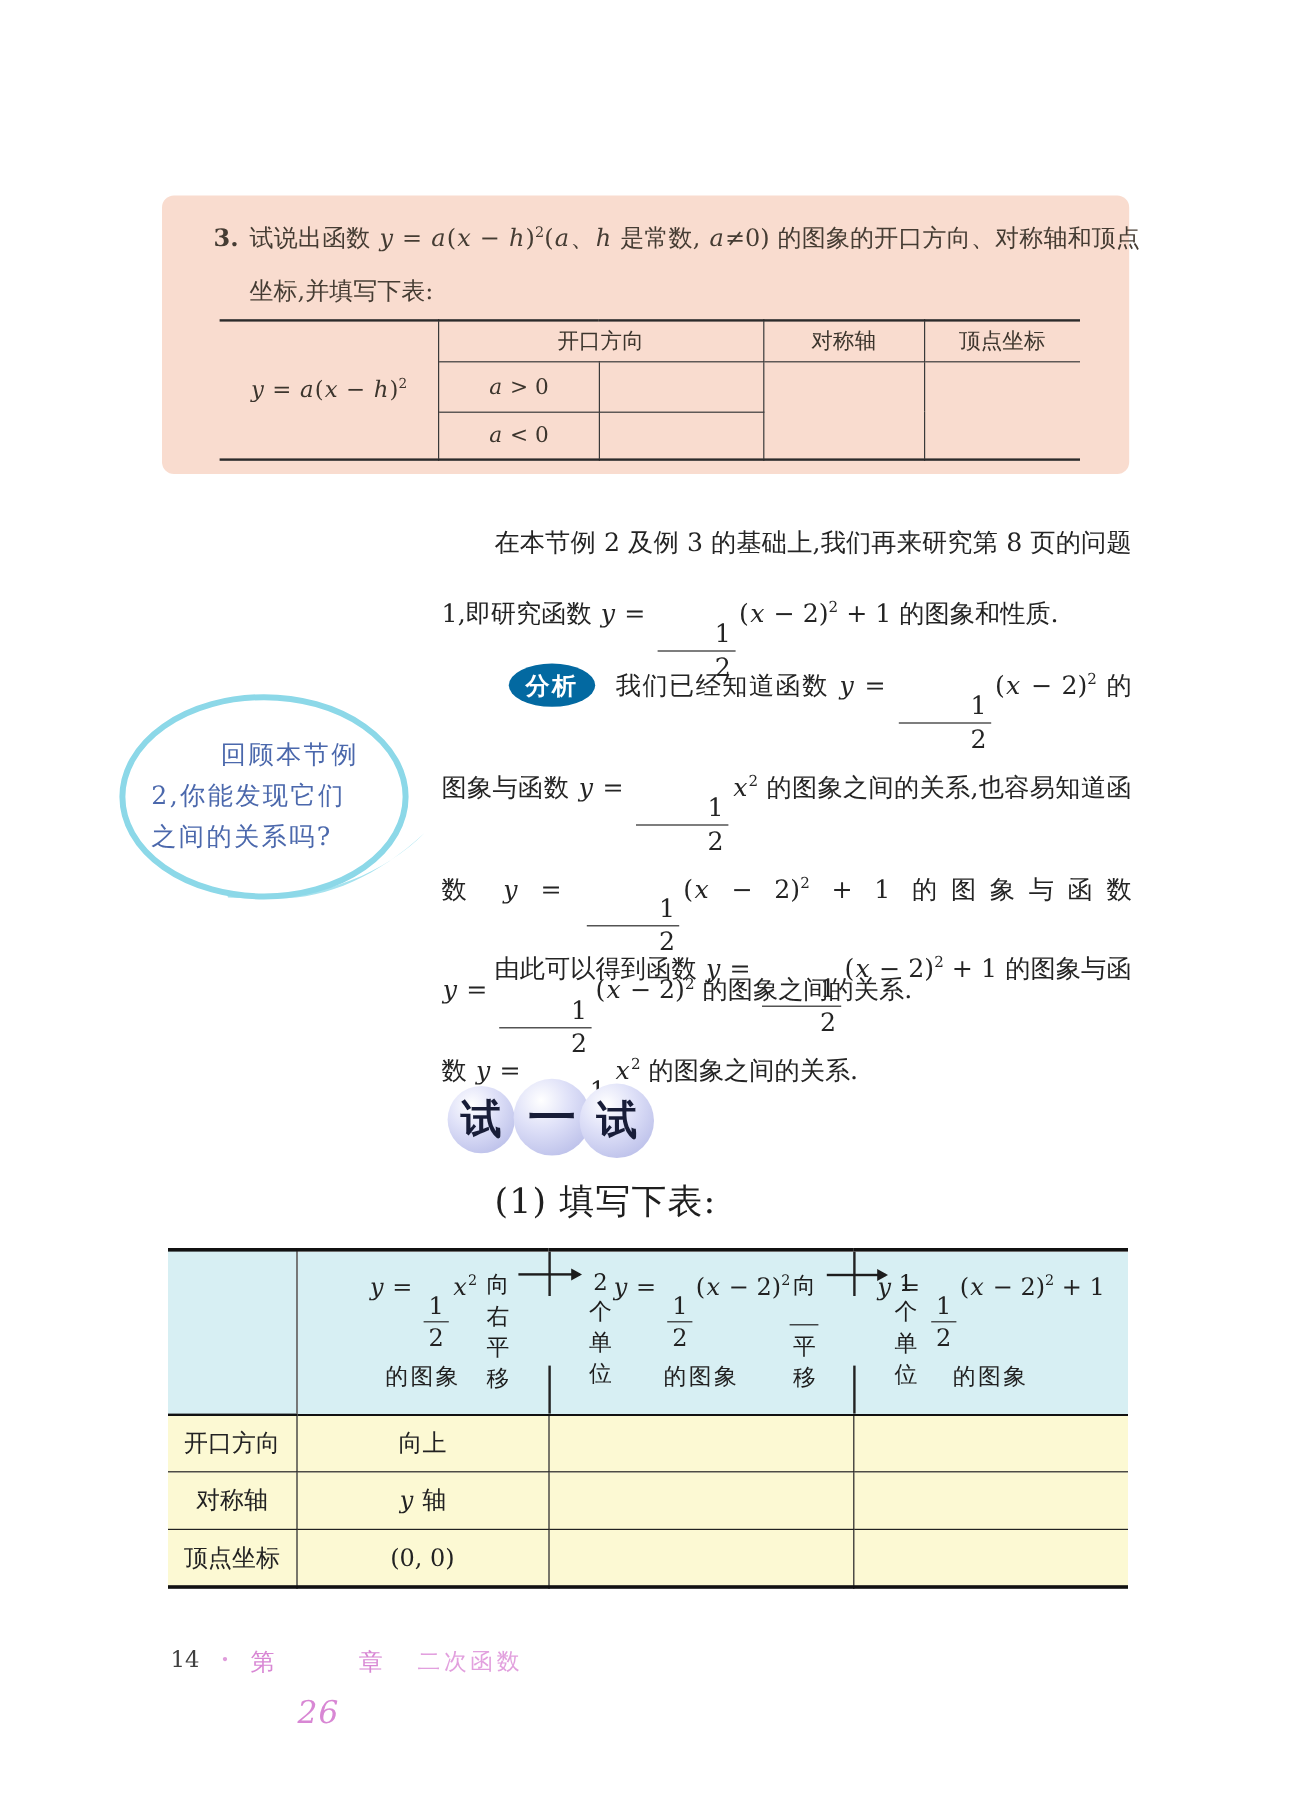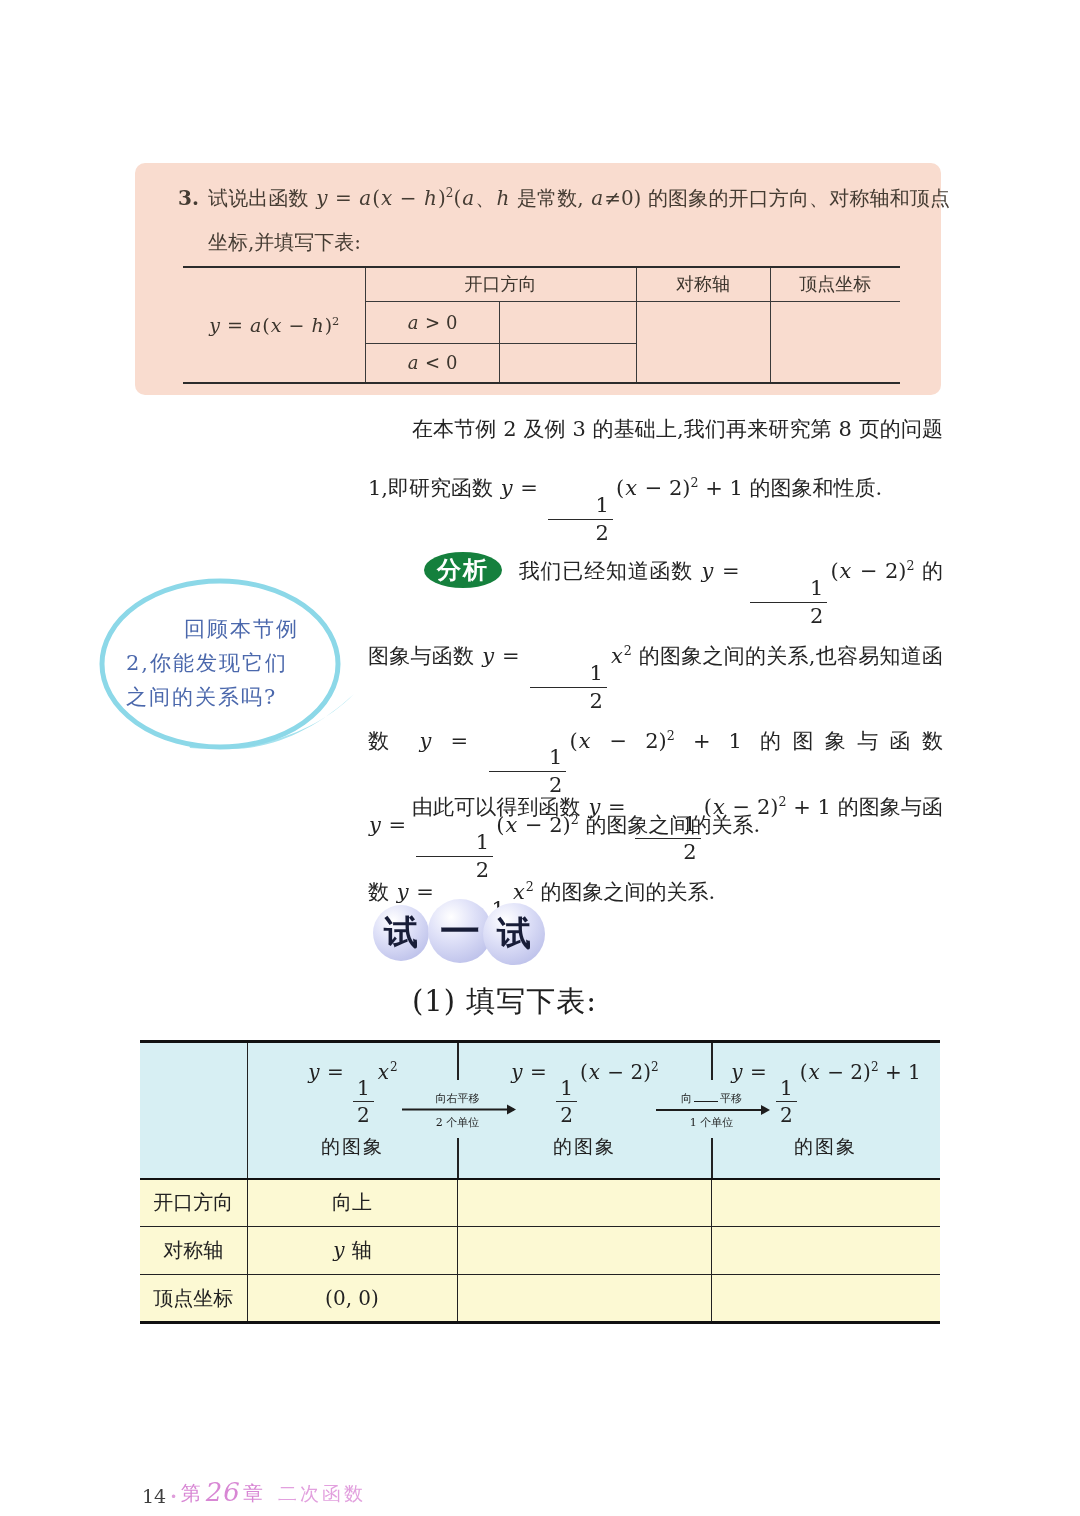--- a/index.html
+++ b/index.html
@@ -24,25 +24,25 @@
                border-top:2.5px solid #2c2c2c;border-bottom:2.5px solid #2c2c2c;}
   .ptable td{border:1.2px solid #3a3a3a;text-align:center;vertical-align:middle;padding:0;}
   .ptable tr td:first-child{border-left:none;margin-top:32px;}
   .ptable tr td:last-child{border-right:none;}
   .ptable tr:first-child td{border-top:none;}
   .ptable tr:last-child td{border-bottom:none;}
   .ptable .flabel{font-size:19px;}
   
   .para{position:absolute;left:368px;width:575px;font-size:21px;line-height:59px;
         text-align:justify;color:#242424;}
-  .p1{top:400px;text-indent:44px;}
+  .p1{top:423px;text-indent:44px;}
   .p2{top:542px;text-indent:56px;}
   .p3{top:778px;text-indent:44px;}
   .badge{display:inline-block;min-width:46px;padding:0 13px;height:36px;line-height:36px;
-         background:#15803d;color:#ffffff;border-radius:50%;font-size:24px;text-align:center;
+         background:#0369a1;color:#ffffff;border-radius:50%;font-size:20px;text-align:center;
          letter-spacing:2px;margin-right:16px;text-indent:0;font-weight:bold;}
   
   .bubble-svg{position:absolute;left:92px;top:576px;}
   .bubble-text{position:absolute;left:126px;top:612px;width:212px;font-size:21px;
                line-height:34px;color:#4b68ac;letter-spacing:2px;}
   .bubble-text .l1{display:block;padding-left:58px;}
   .bubble-text .l2,.bubble-text .l3{display:block;}
   
   .try{position:absolute;left:373px;top:898px;width:190px;height:70px;}
   .tc{position:absolute;border-radius:50%;display:flex;align-items:center;justify-content:center;
@@ -64,35 +64,35 @@
   .ftable .hd td{background:#d7eff3;border-bottom:2.5px solid #111;}
   .ftable .yrow td{background:#fcf9d3;}
   .hd-main{position:relative;}
   .hblock{position:absolute;top:50%;transform:translateY(-50%);display:flex;
           flex-direction:column;align-items:center;gap:9px;font-size:20px;}
   .hb1{left:10px;width:190px;}
   .hb2{left:242px;width:190px;}
   .hb3{left:468px;width:220px;}
   .gsuffix{font-size:19px;letter-spacing:2px;}
   .harrow{position:absolute;top:50%;transform:translateY(-50%);display:flex;
-          flex-direction:column;align-items:center;font-size:11px;color:#1d1d1d;}
+          flex-direction:row;font-size:19px;color:#1d1d1d;}
   .ha1{left:150px;width:120px;}
   .ha2{left:404px;width:120px;}
   .shaft{position:relative;width:112px;height:2px;background:#1d1d1d;margin:3px 0 4px;}
   .shaft::after{content:"";position:absolute;right:-2px;top:-4.5px;width:0;height:0;
                 border-left:9px solid #1d1d1d;border-top:5px solid transparent;border-bottom:5px solid transparent;}
   .blankline{display:inline-block;width:24px;height:1em;border-bottom:1.6px solid #1d1d1d;margin:0 2px;}
   .stub{position:absolute;width:2px;background:#222;}
   .stub-t1{left:209px;top:0;height:37px;}
   .stub-b1{left:209px;bottom:0;height:40px;}
   .stub-t2{left:463px;top:0;height:37px;}
   .stub-b2{left:463px;bottom:0;height:40px;}
   
-  .footer{position:absolute;left:142px;top:1436px;font-size:19px;color:#3f3f3f;
-          display:flex;align-items:flex-end;gap:2px;}
+  .footer{position:absolute;left:142px;top:1372px;font-size:19px;color:#3f3f3f;
+          display:flex;align-items:flex-start;gap:16px;}
   .footer .sep{color:#df9ddb;font-weight:bold;padding:0 2px;}
   .footer .chap{color:#d887d4;font-size:20px;letter-spacing:3px;}
   .footer .chapnum{color:#d887d4;font-size:26px;font-style:italic;letter-spacing:1px;margin-top:41px;}
   .footer .ctitle{color:#e2a0de;font-size:19px;letter-spacing:3px;margin-left:10px;}
 </style>
 </head>
 <body>
 
 <div class="page">
 

